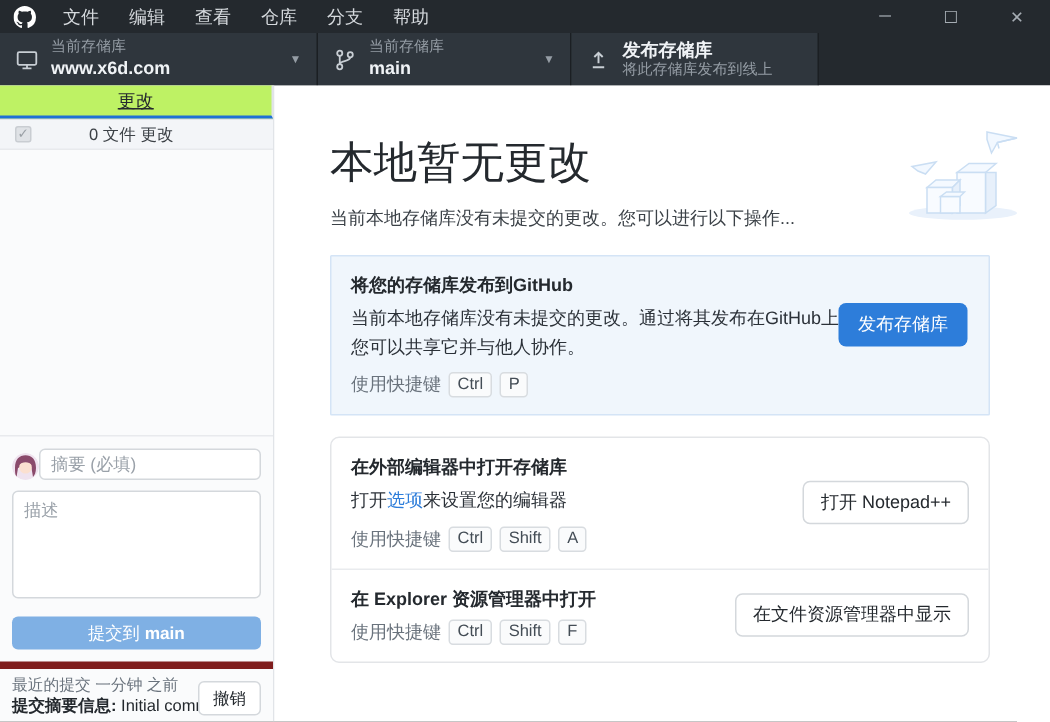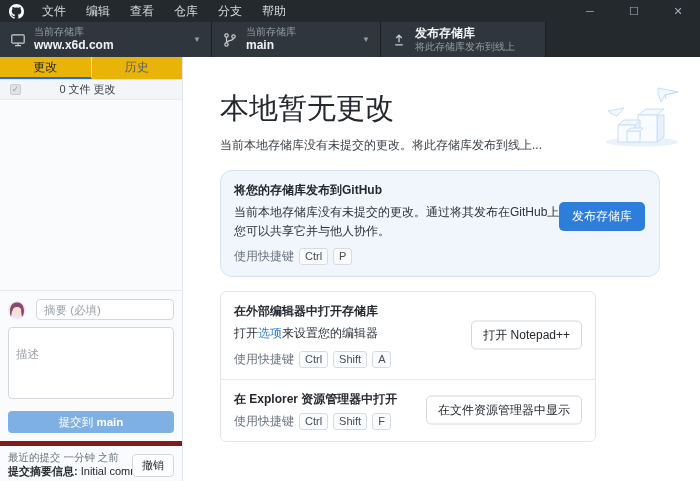--- a/index.html
+++ b/index.html
@@ -26,70 +26,70 @@
   .tb-text { line-height:1.25; min-width:0; }
   .tb-label { font-size:10px; color:#959da5; }
   .tb-value { font-size:12px; font-weight:bold; color:#f0f3f6; white-space:nowrap; }
   .tb-sub { font-size:10px; color:#959da5; white-space:nowrap; }
   .tb-chevron { margin-left:auto; color:#959da5; font-size:8px; }
 
   
   .content { display:flex; height:424px; }
   .sidebar { width:183px; flex:none; border-right:1px solid #e1e4e8; background:#fafbfc;
              display:flex; flex-direction:column; }
-  .tabs { height:23px; display:flex; background:#eab308; border-bottom:1px solid #e1e4e8; flex:none; }
+  .tabs { height:23px; display:flex; background:#bef264; border-bottom:1px solid #e1e4e8; flex:none;text-decoration:underline; }
   .tab { flex:1; display:flex; align-items:center; justify-content:center; font-size:12px;
          color:#586069; border-bottom:2px solid transparent; }
   .tab.active { color:#24292e; border-bottom-color:#1e70d6; }
   .tab:first-child { border-right:1px solid #e1e4e8; }
   .files-row { height:20px; flex:none; background:#f3f5f8; border-bottom:1px solid #e8eaed;
                display:flex; align-items:center; padding:0 10px; }
   .checkbox { width:11px; height:11px; border:1px solid #c9cdd2; border-radius:2px;
               background:#dfe2e6; color:#9aa0a6; font-size:9px; line-height:9px;
               text-align:center; flex:none; }
   .files-label { font-size:11px; color:#3c4146; margin:0 auto; padding-right:18px; }
   .sidebar-spacer { flex:1; }
 
   .commit-form { flex:none; border-top:1px solid #e8eaed; padding:8px; }
-  .summary-row { display:flex; align-items:center; gap:10px; }
+  .summary-row { display:flex; align-items:flex-end; gap:0; }
   .avatar { width:18px; height:18px; border-radius:50%; overflow:hidden; flex:none; display:flex; }
   .summary-input { flex:1; height:21px; border:1px solid #d4d8dc; border-radius:4px;
                    padding:0 7px; font-size:11.5px; font-family:inherit; background:#fff; min-width:0; }
   .desc-area { width:100%; height:72px; margin-top:7px; border:1px solid #d4d8dc; border-radius:4px;
-               padding:19px 7px; font-size:11.5px; font-family:inherit; resize:none; background:#fff; }
+               padding:5px 7px; font-size:11.5px; font-family:inherit; resize:none; background:#fff; }
   input::placeholder, textarea::placeholder { color:#9aa1a9; }
   .commit-btn { width:100%; margin-top:9px; height:22px; border:none; border-radius:4px;
                 background:#7fb0e4; color:#fff; font-size:11.5px; font-family:inherit; }
   .commit-btn b { font-weight:bold; }
 
   .recent-bar { flex:none; border-top:5px solid #7f1d1d; padding:4px 8px 3px 8px; position:relative; }
   .recent-line1 { font-size:10.5px; color:#6a737d; line-height:14px; }
   .recent-line2 { font-size:11px; color:#24292e; line-height:14px; white-space:nowrap; }
   .recent-line2 .lbl { font-weight:bold; }
   .undo-btn { position:absolute; right:8px; top:8px; background:#fff; border:1px solid #d4d8dc;
               border-radius:4px; font-size:11px; font-family:Liberation Serif, serif; color:#24292e; padding:3px 9px; }
 
   
   .main { flex:1; background:#fff; position:relative; padding:32px 20px 0 37px; }
   .illustration { position:absolute; top:28px; right:14px; }
   .main-title { font-size:29px; font-weight:300; color:#24292e; }
   .main-subtitle { margin-top:8px; font-size:12px; color:#3b4147; }
 
   .card-blue { margin-top:16px; width:440px; background:#f0f6fc; border:1px solid #d4e4f6;
-               border-radius:12px; padding:11px 13px; position:relative; }
+               border-radius:1px; padding:11px 13px; position:relative; }
   .card-title { font-size:12px; font-weight:bold; color:#24292e; }
   .card-body { margin-top:4px; font-size:12px; color:#2b3138; line-height:1.55; width:345px; }
   .shortcut-row { margin-top:8px; font-size:12px; color:#6a737d; display:flex; align-items:flex-start; }
   .kbd { display:inline-block; margin-left:5px; padding:0 5px; height:17px; line-height:15px;
          font-size:11px; color:#444d56; background:#fafbfc; border:1px solid #d8dce0;
          border-radius:3px; }
   .btn-primary { position:absolute; right:14px; top:31px; background:#2d7dda; color:#fff;
                  border:none; border-radius:5px; font-size:12px; font-family:inherit;
                  padding:6px 13px; }
-  .card-white { margin-top:14px; width:376px; background:#fff; border:1px solid #e3e5e8;
+  .card-white { margin-top:14px; width:440px; background:#fff; border:1px solid #e3e5e8;
                 border-radius:6px; }
   .action-row { padding:11px 13px; position:relative; }
   .action-row + .action-row { border-top:1px solid #e9ebee; }
   .card-body .link { color:#2d7dda; cursor:pointer; }
   .btn-secondary { position:absolute; right:13px; top:50%; transform:translateY(-50%);
                    background:#fff; border:1px solid #d4d8dc; border-radius:5px; font-size:12px;
                    font-family:inherit; color:#24292e; padding:5px 11px; white-space:nowrap; }
 </style>
 </head>
 <body>
@@ -157,21 +157,20 @@
         <div class="tb-sub">将此存储库发布到线上</div>
       </span>
     </div>
   </div>
 
   <div class="content">
 
     <div class="sidebar">
       <div class="tabs">
         <div class="tab active">更改</div>
-        <div class="tab">历史</div>
       </div>
       <div class="files-row">
         <span class="checkbox">✓</span>
         <span class="files-label">0 文件 更改</span>
       </div>
       <div class="sidebar-spacer"></div>
 
       <div class="commit-form">
         <div class="summary-row">
           <span class="avatar">
@@ -207,21 +206,21 @@
             <rect x="44" y="30" width="19" height="27" fill="#f8fbff"></rect>
           <path d="M24 40l6-5h16l-5 5z" fill="#f4f9ff"></path>
             <rect x="24" y="40" width="17" height="17" fill="#f8fbff"></rect>
             <path d="M41 40l5-5v17l-5 5z" fill="#e7f0fb"></path>
           <rect x="33" y="46" width="13" height="11" fill="#f8fbff"></rect>
             <path d="M33 46l4-3h12l-3 3z" fill="#f4f9ff"></path>
         </svg>
       </span>
 
       <div class="main-title">本地暂无更改</div>
-      <div class="main-subtitle">当前本地存储库没有未提交的更改。将此存储库发布到线上...</div>
+      <div class="main-subtitle">当前本地存储库没有未提交的更改。您可以进行以下操作...</div>
 
       <div class="card-blue">
         <div class="card-title">将您的存储库发布到GitHub</div>
         <div class="card-body">当前本地存储库没有未提交的更改。通过将其发布在GitHub上，您可以共享它并与他人协作。</div>
         <div class="shortcut-row">
           <span>使用快捷键</span>
           <span class="kbd">Ctrl</span>
           <span class="kbd">P</span>
         </div>
         <button class="btn-primary">发布存储库</button>

